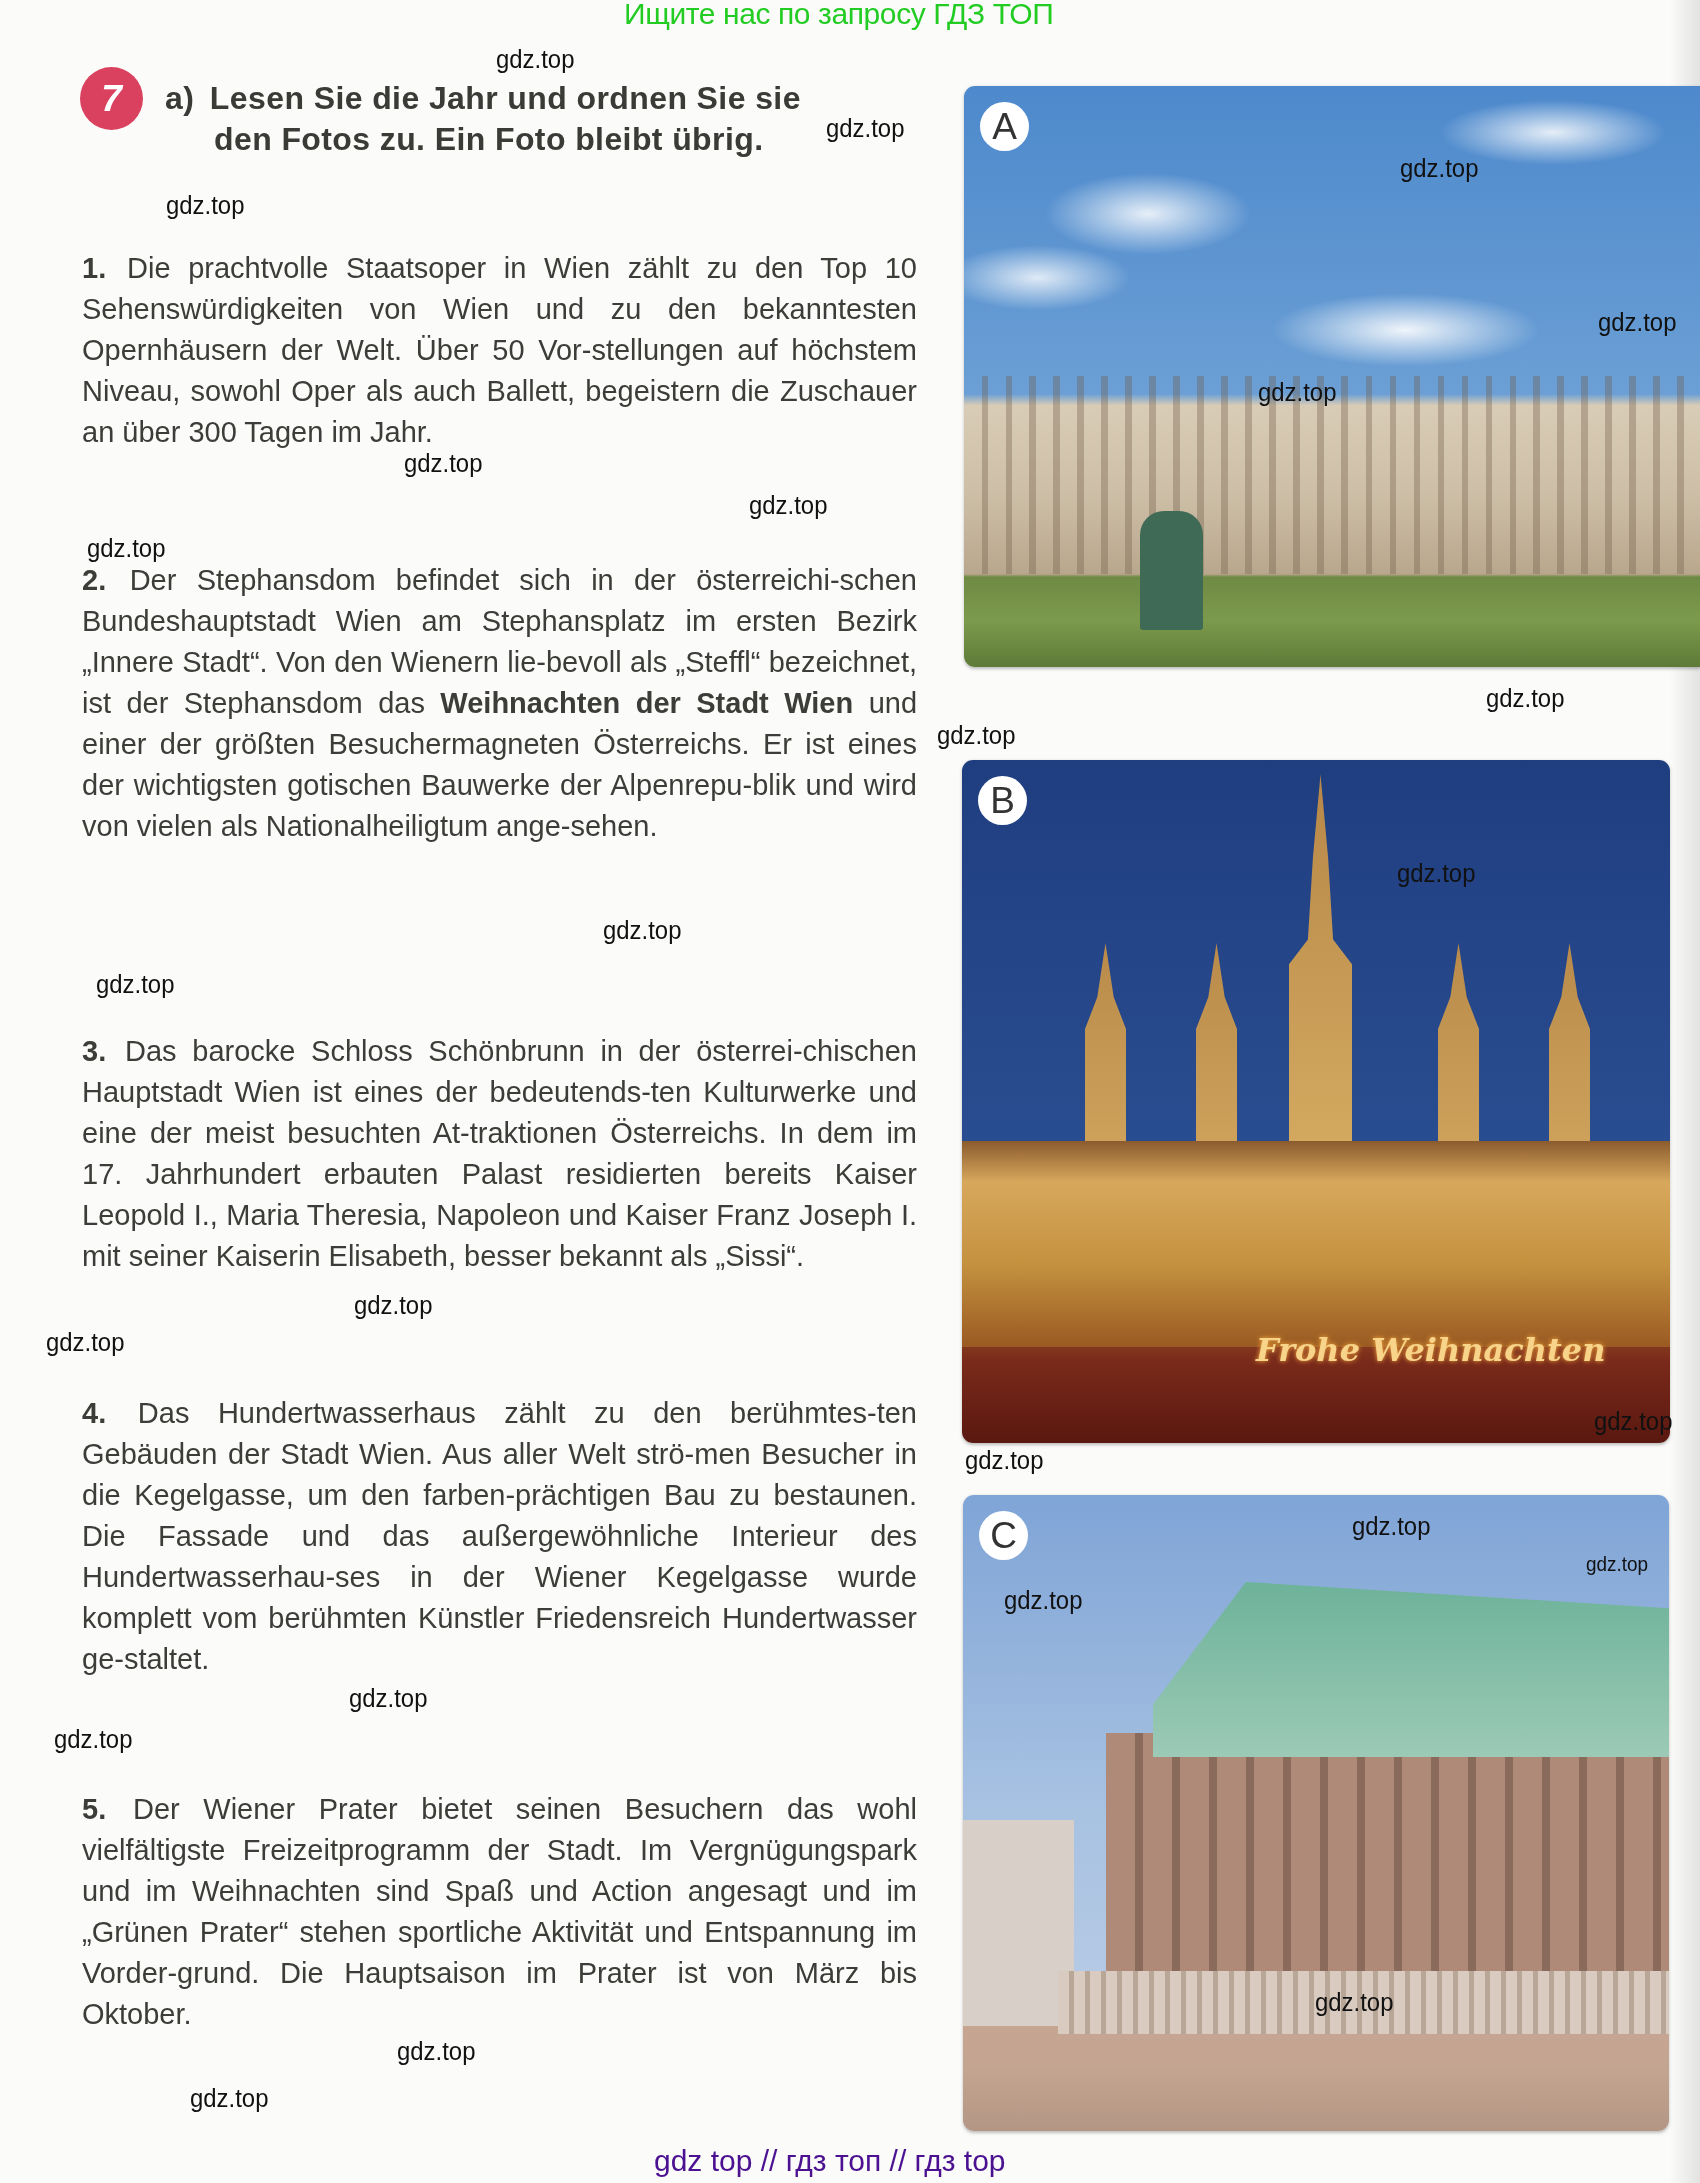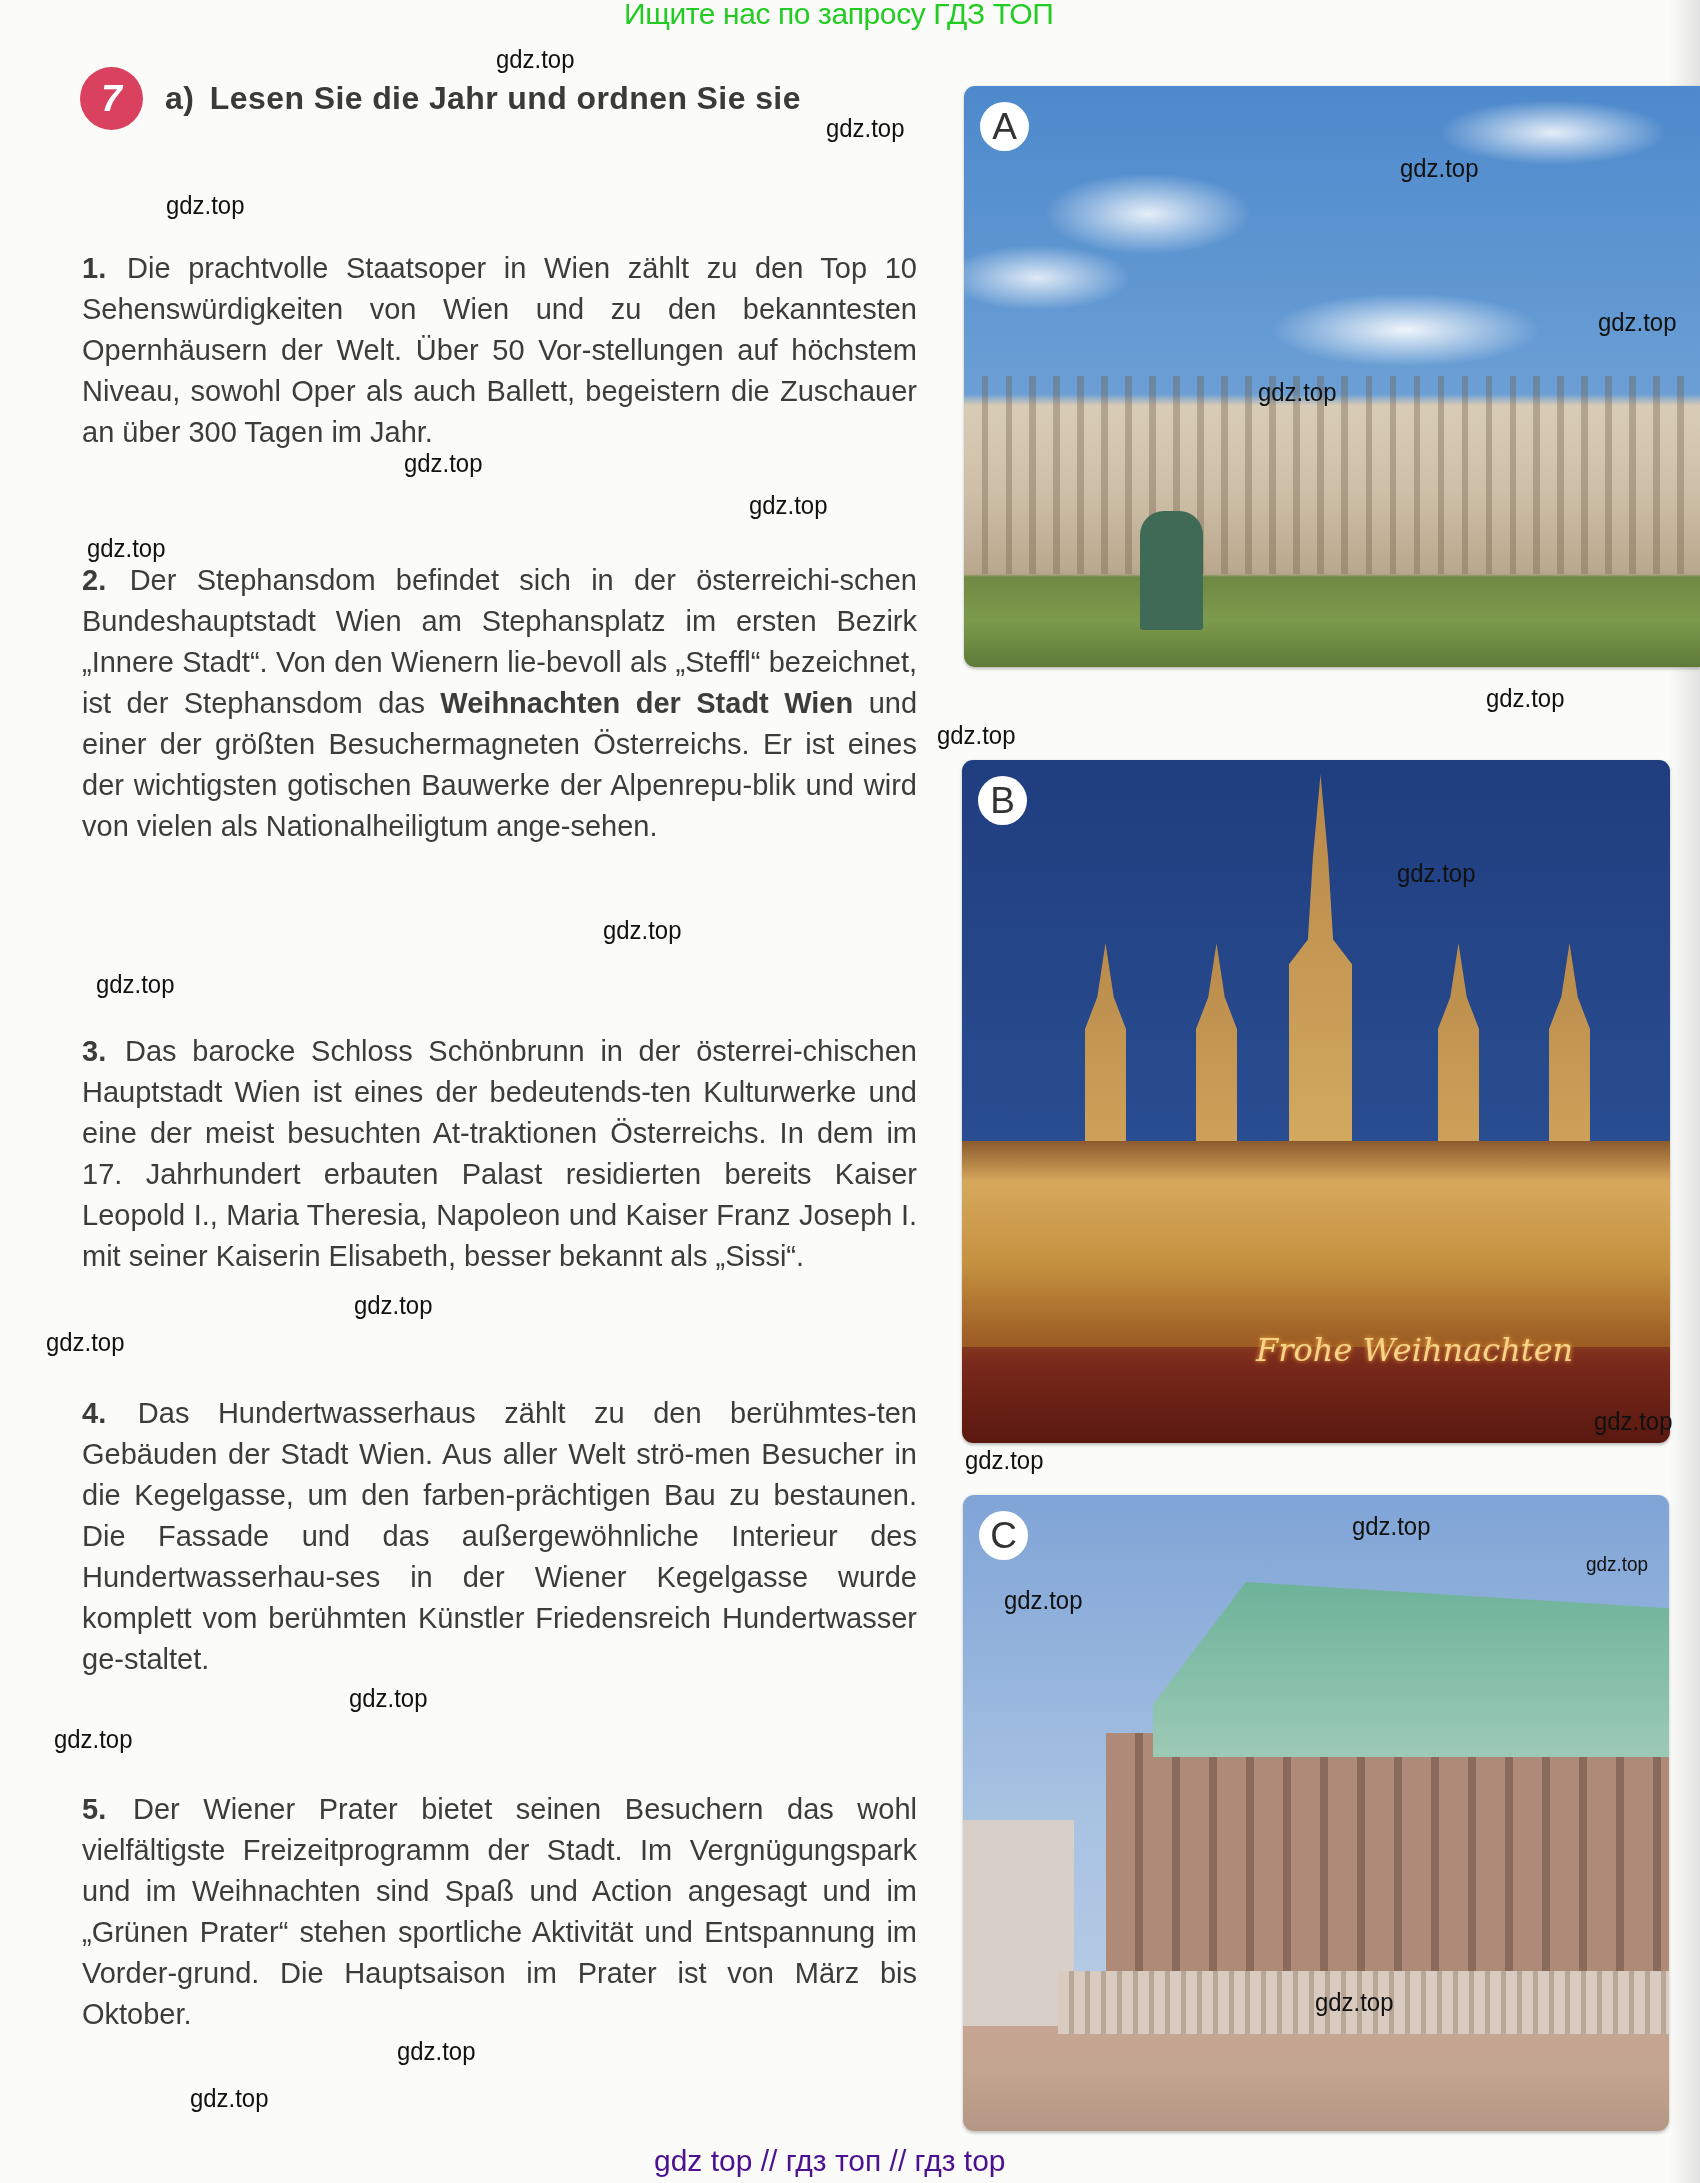--- a/index.html
+++ b/index.html
@@ -27,21 +27,21 @@
   .photo-a .bld{position:absolute;left:0;top:290px;width:100%;height:198px;
     background:repeating-linear-gradient(to right,rgba(120,100,80,0.0) 0 17.5px,rgba(110,90,70,0.35) 17.5px 24px);}
   .photo-a .statue{position:absolute;left:176px;top:425px;width:63px;height:119px;background:#3f6a55;border-radius:24px 24px 3.2px 3.2px;}
   .photo-b{left:962px;top:760px;width:708px;height:683px;
     background:
       linear-gradient(to bottom,rgba(0,0,0,0) 0%,rgba(0,0,0,0) 58%,#c69a4b 62%,#b07a35 75%,#7a2a1a 88%,#5a1810 100%),
       linear-gradient(to bottom,#1f3e80,#2a4e92 60%,#2d4d8a);}
   .photo-b .tower{position:absolute;left:327px;top:14.3px;width:63px;height:413px;background:linear-gradient(to bottom,#b78748,#d6ad62);clip-path:polygon(50% 0,62% 20%,70% 40%,100% 46%,100% 100%,0 100%,0 46%,30% 40%,38% 20%);}
   .photo-b .spire{position:absolute;top:183px;width:41px;height:246px;background:linear-gradient(to bottom,#b98a4a,#d2a75e);clip-path:polygon(50% 0,70% 22%,100% 35%,100% 100%,0 100%,0 35%,30% 22%);}
   .photo-b .hall{position:absolute;left:0;top:381px;width:100%;height:206px;background:linear-gradient(to bottom,#8b5b2e,#d7a85c 20%,#c4913f 60%,#9a5a22);}
-  .photo-b .sign{position:absolute;left:294px;top:571px;font-family:"DejaVu Serif",serif;font-style:italic;font-size:32px;color:#f7d48a;text-shadow:0 0 4.8px #ffb040;}
+  .photo-b .sign{position:absolute;left:294px;top:571px;font-family:"DejaVu Serif",serif;font-style:italic;font-size:32px;color:#f7d48a;text-shadow:0 0 4.8px #ffb040;font-weight:bold;}
   .photo-c{left:963px;top:1495px;width:706px;height:636px;
     background:
       linear-gradient(to bottom,rgba(0,0,0,0) 0%,rgba(0,0,0,0) 75%,#c8a692 77%,#c4a591 90%,#b39684 100%),
       linear-gradient(to bottom,#7fa4d6,#a8c2e2 50%,#c0d0e6);}
   .photo-c .roof{position:absolute;left:190px;top:87px;width:516px;height:175px;background:linear-gradient(to bottom,#6db29a,#9ccab6);clip-path:polygon(18% 0,100% 15%,100% 100%,0 100%,0 70%);}
   .photo-c .facade{position:absolute;left:143px;top:238px;width:563px;height:270px;background:repeating-linear-gradient(to right,#b08a78 0 28.6px,#8a6a5a 28.6px 37px);}
   .photo-c .rail{position:absolute;left:95px;top:476px;width:611px;height:63px;background:repeating-linear-gradient(to right,#d9cbbf 0 11px,#b8a697 11px 16px);}
   .photo-c .side{position:absolute;left:0;top:325px;width:111px;height:206px;background:#d8d0c8;}
   .label{position:absolute;left:16px;top:16px;width:49px;height:49px;border-radius:50%;background:#fff;color:#333;font-family:"Liberation Sans",sans-serif;font-size:37px;line-height:49px;text-align:center;}
   .wm{position:absolute;font-family:"Liberation Sans",sans-serif;font-size:26px;color:#111;white-space:nowrap;transform:scaleX(0.92);transform-origin:left top;}
@@ -52,20 +52,21 @@
 
 <div class="page-edge"></div>
 
 <div class="banner">Ищите нас по запросу ГДЗ ТОП</div>
 
 <div class="badge">7</div>
 
 <div class="task">
   <span class="lab">a)</span>
   <span>Lesen Sie die Jahr und ordnen Sie sie</span>
+  <span class="line2">den Fotos zu. Ein Foto bleibt übrig.</span>
 </div>
 
 <div class="para" style="top:248px">
   <span class="num">1.</span>
   <span>Die prachtvolle Staatsoper in Wien zählt zu den Top 10 Sehenswürdigkeiten von Wien und zu den bekanntesten Opernhäusern der Welt. Über 50 Vor-stellungen auf höchstem Niveau, sowohl Oper als auch Ballett, begeistern die Zuschauer an über 300 Tagen im Jahr.</span>
 </div>
 
 <div class="para" style="top:560px">
   <span class="num">2.</span>
   <span>Der Stephansdom befindet sich in der österreichi-schen Bundeshauptstadt Wien am Stephansplatz im ersten Bezirk „Innere Stadt“. Von den Wienern lie-bevoll als „Steffl“ bezeichnet, ist der Stephansdom das</span>

